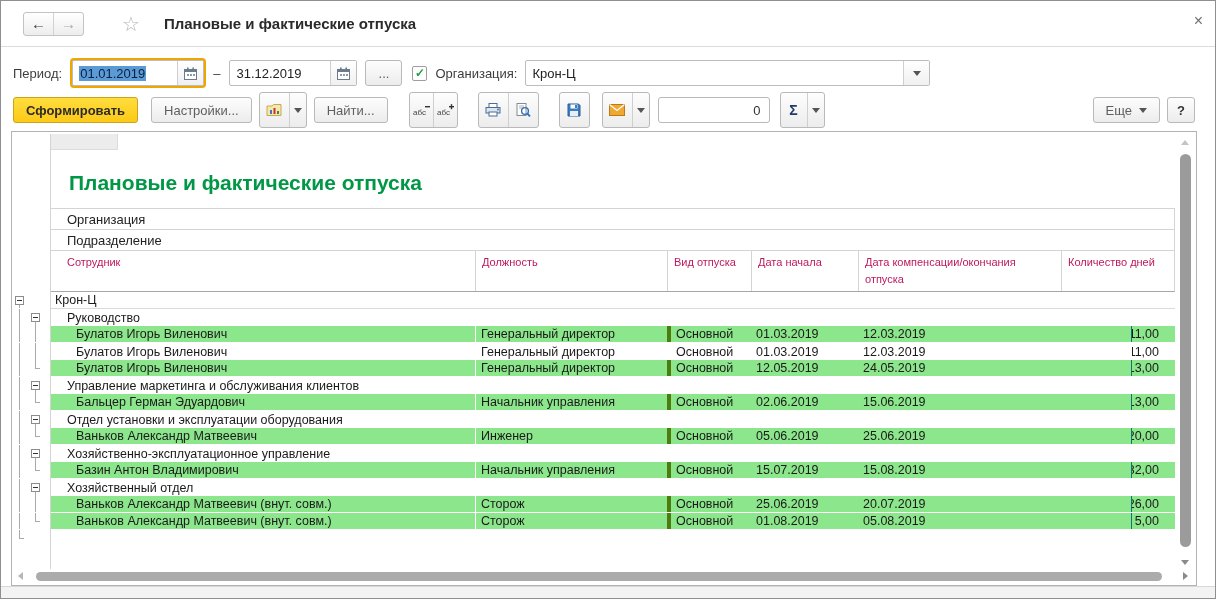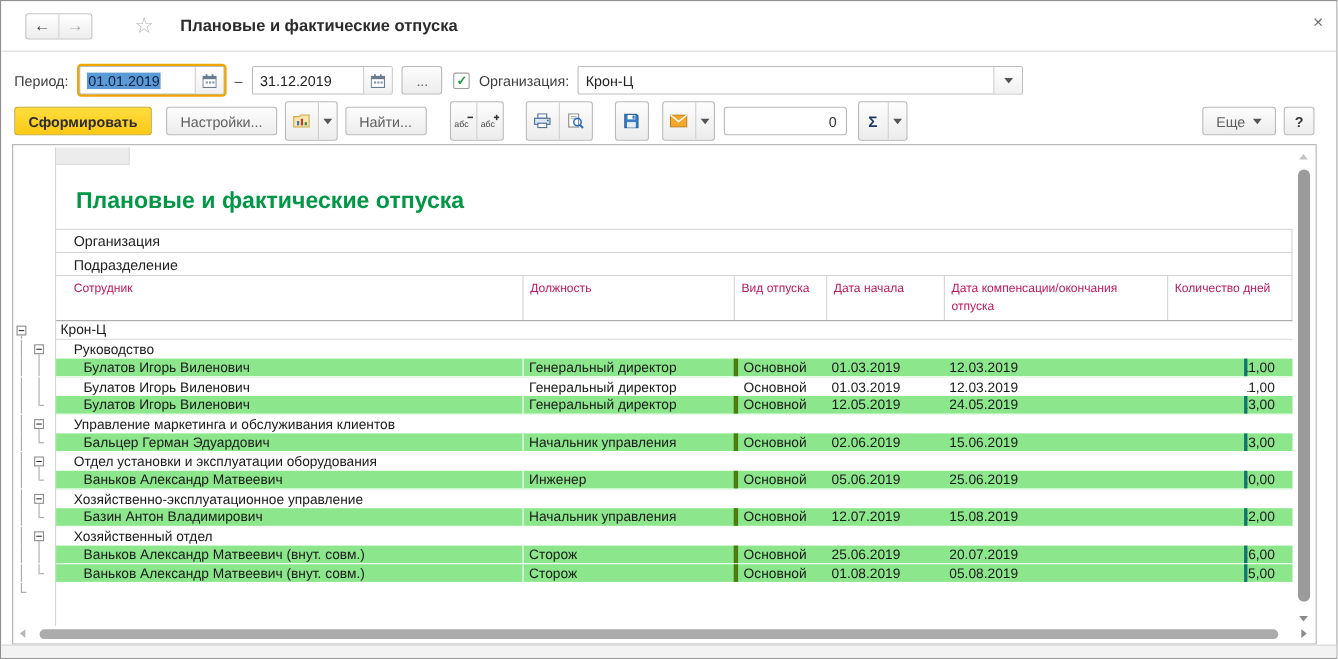--- a/index.html
+++ b/index.html
@@ -66,21 +66,21 @@
   .rrow.spacer{height:12px;}
   .glabel{display:flex;align-items:center;white-space:nowrap;}
   .group1 .glabel{padding-left:4px;}
   .group2 .glabel{padding-left:16px;}
   .dc{display:flex;align-items:center;white-space:nowrap;overflow:hidden;box-sizing:border-box;}
   .c0{width:424px;padding-left:25px;}
   .c1{width:192px;padding-left:5px;border-left:1px solid #fff;}
   .c2{width:84px;padding-left:5px;border-left:4px solid #4d7c0f;}
   .c3{width:107px;padding-left:5px;}
   .c4{width:273px;padding-left:5px;}
-  .c5{width:33px;padding-right:5px;border-left:3px solid #0f766e;justify-content:flex-end;}
+  .c5{width:33px;padding-right:5px;border-left:1px solid #0f766e;justify-content:flex-end;}
   .rrow:not(.green) .c1,.rrow:not(.green) .c2,.rrow:not(.green) .c5{border-left-color:transparent;}
 
   
   .tline{position:absolute;top:0;bottom:0;width:1px;background:#a9a9a9;}
   .tline.t1{left:-32px;}
   .tline.t2{left:-16px;}
   .tline.below{top:13px;}
   .tline.elbow{bottom:auto;height:9px;}
   .thoriz{position:absolute;top:8px;width:4px;height:1px;background:#a9a9a9;}
   .thoriz.t1{left:-31px;}
@@ -346,21 +346,21 @@
             <span class="tline below t2"></span>
             <div class="glabel">Хозяйственно-эксплуатационное управление</div>
           </div>
           <div class="rrow data green">
             <span class="tline t1"></span>
             <span class="tline elbow t2"></span>
             <span class="thoriz t2"></span>
             <div class="dc c0">Базин Антон Владимирович</div>
             <div class="dc c1">Начальник управления</div>
             <div class="dc c2">Основной</div>
-            <div class="dc c3">12.07.2019</div>
+            <div class="dc c3">15.07.2019</div>
             <div class="dc c4">15.08.2019</div>
             <div class="dc c5">32,00</div>
           </div>
           <div class="rrow group2">
             <span class="tline t1"></span>
             <span class="tbox t2"></span>
             <span class="tline below t2"></span>
             <div class="glabel">Хозяйственный отдел</div>
           </div>
           <div class="rrow data green">

